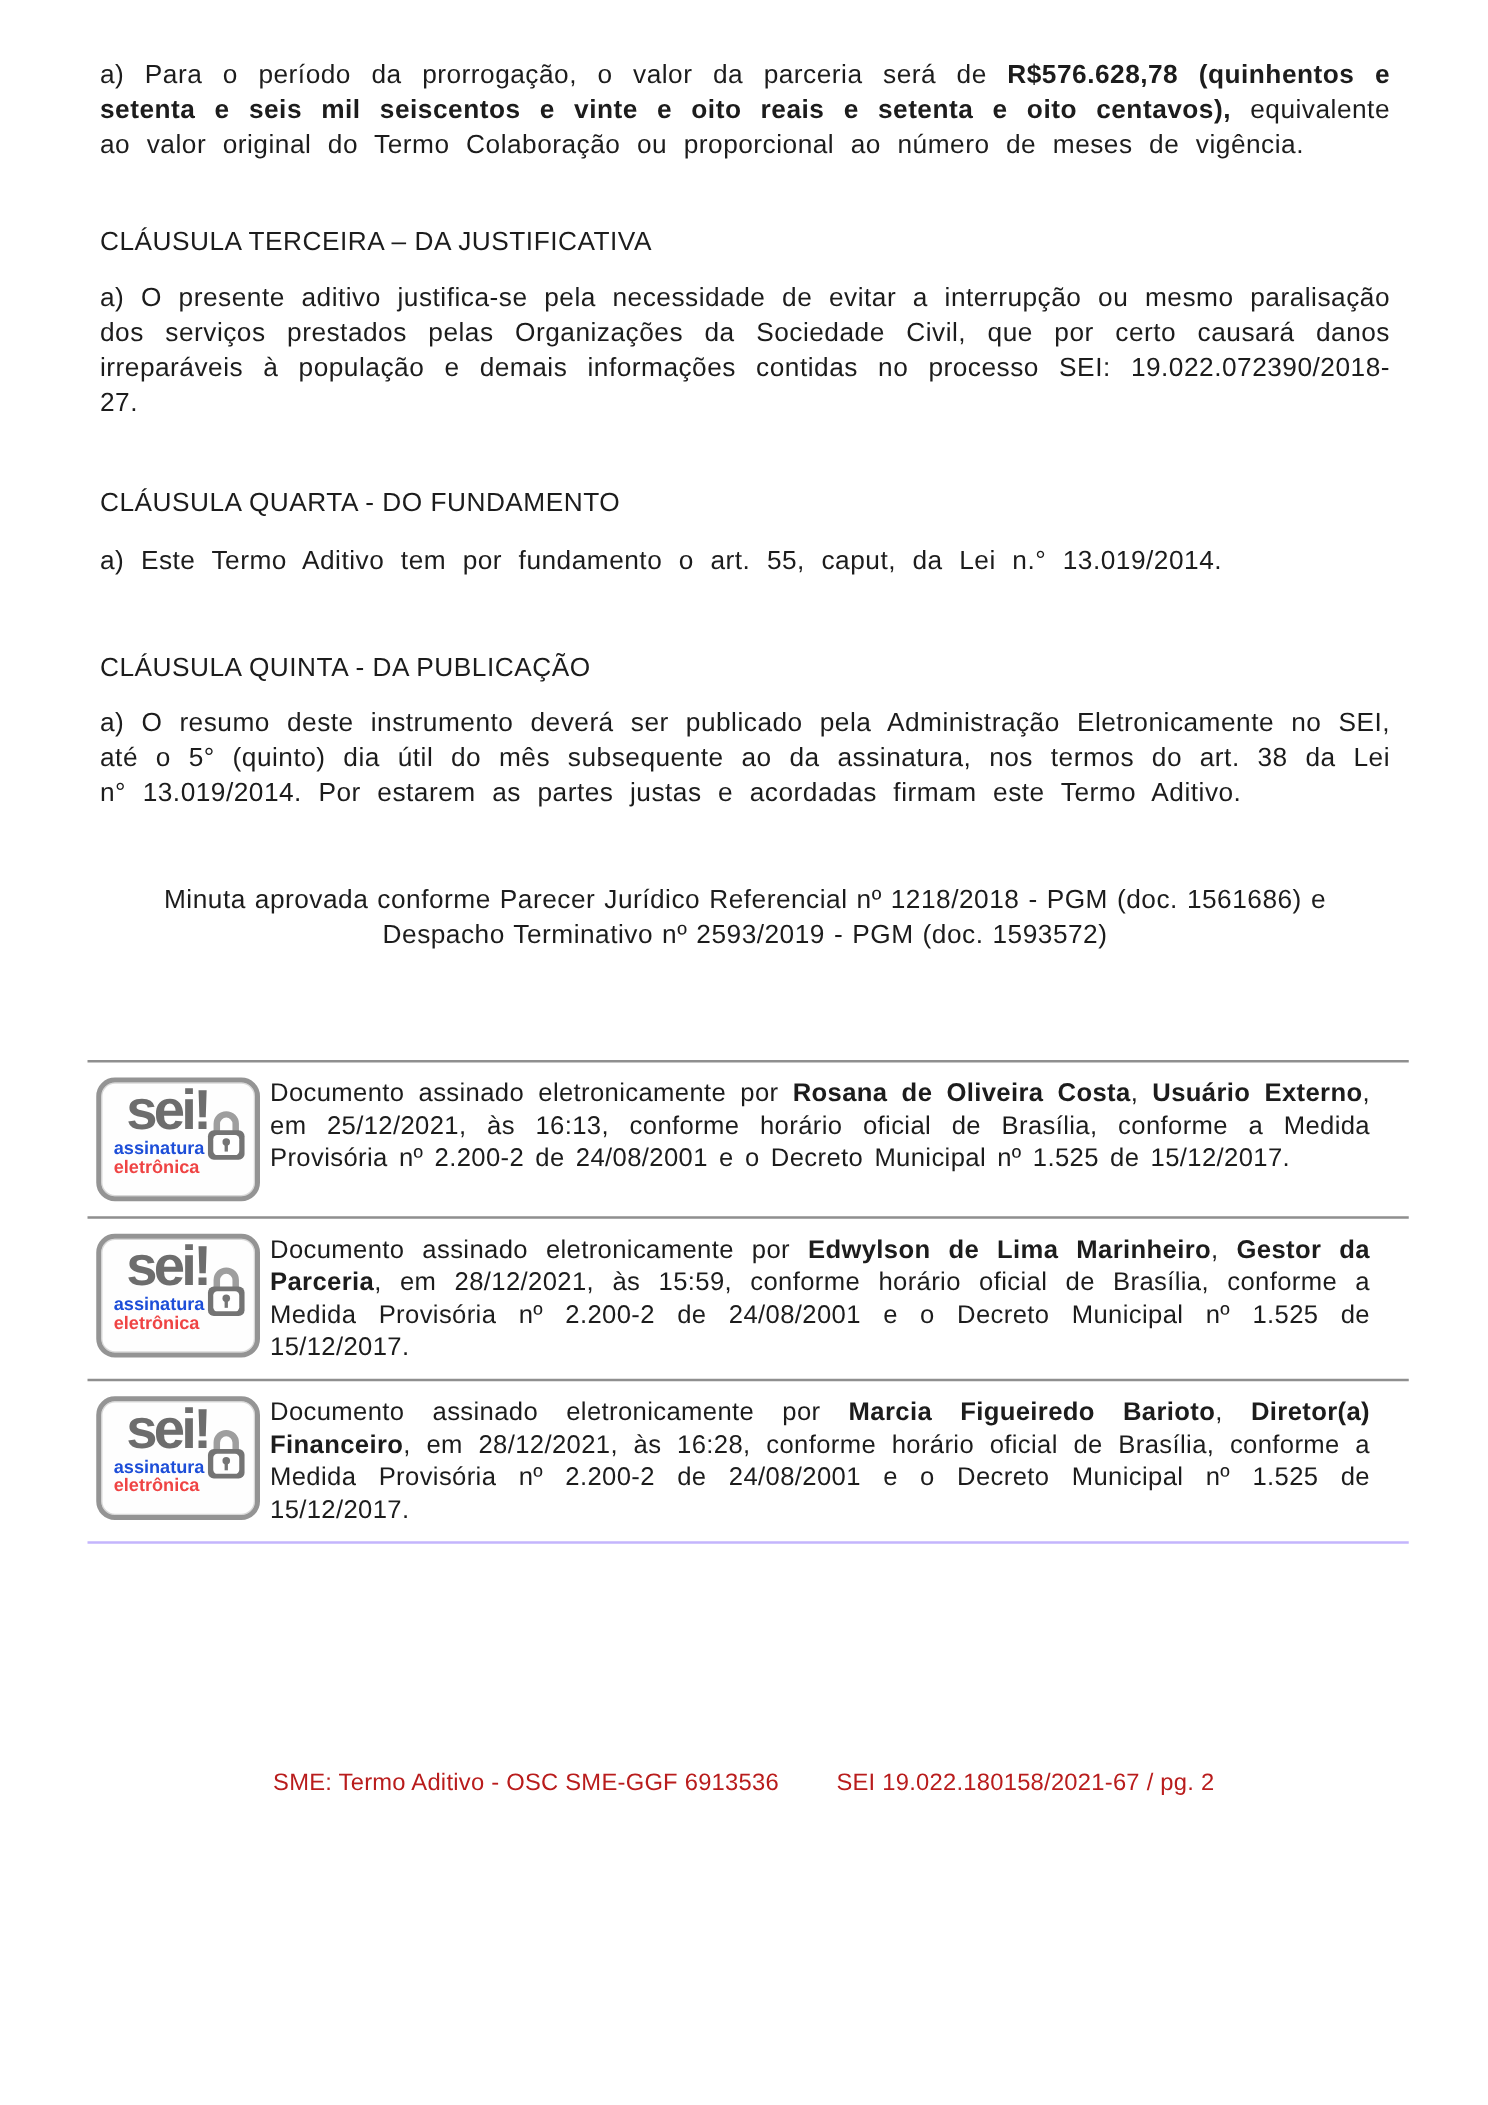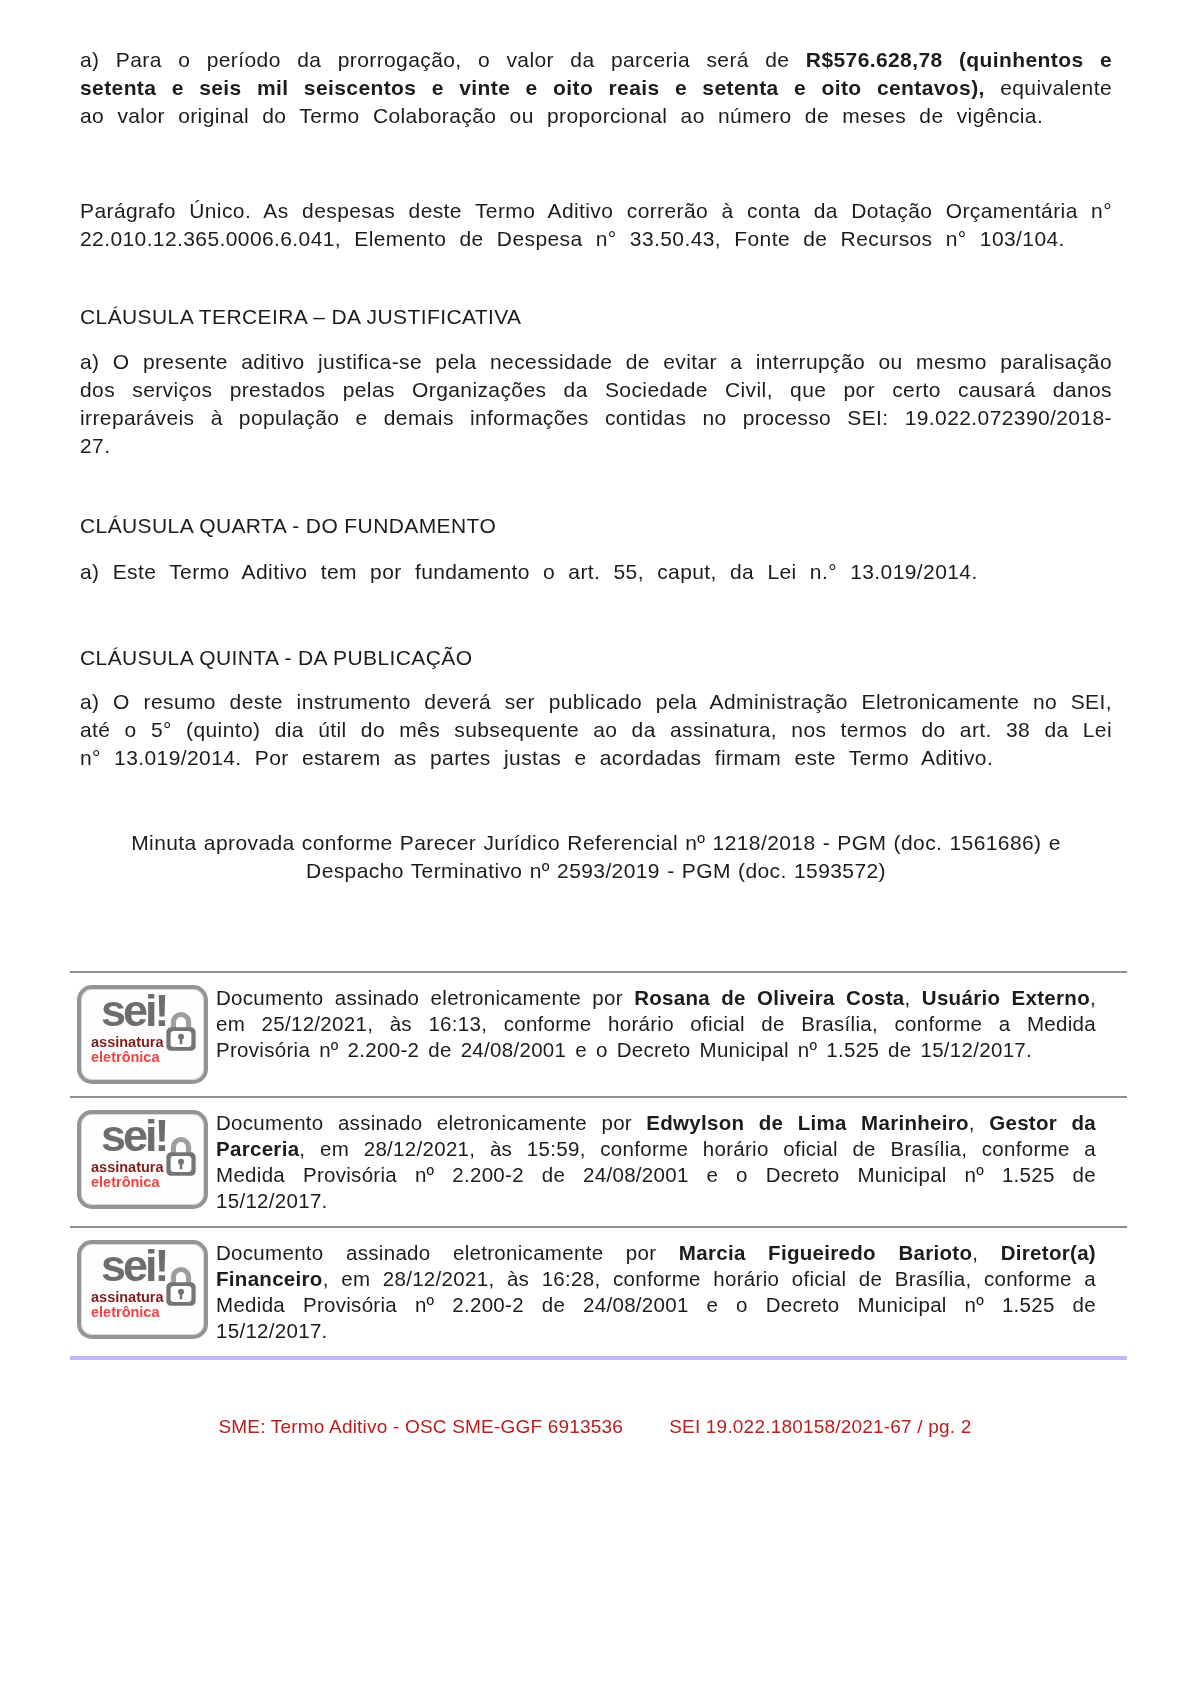--- a/index.html
+++ b/index.html
@@ -50,21 +50,21 @@
     word-spacing: 1px;
   }
   .minuta-line {
     margin-top: 57px;
     text-align: center;
     word-spacing: 1px;
   }
   
   .signatures {
     margin: 86px 63px 0 70px; 
-    border-bottom: 4px solid #c4b5fd;
+    border-bottom: 2px solid #c4b5fd;
   }
   .sig-block {
     border-top: 2px solid #8f8f8f;
     display: flex;
     align-items: flex-start;
     padding: 12px 10px 12px 7px;
     gap: 8px;
   }
   .sei-stamp {
     position: relative;
@@ -86,21 +86,21 @@
     letter-spacing: -3px;
     color: #6d6d6d;
   }
   .stamp-caption1 {
     position: absolute;
     left: 10px;
     top: 46px;
     font-size: 14.5px;
     line-height: 15px;
     font-weight: 700;
-    color: #7f1d1d;
+    color: #1d4ed8;
   }
   .stamp-caption2 {
     position: absolute;
     left: 10px;
     top: 61px;
     font-size: 14.5px;
     line-height: 15px;
     font-weight: 700;
     color: #ef4444;
   }
@@ -139,21 +139,20 @@
 </style>
 </head>
 <body>
 
 <div class="page">
 
   <main class="doc-body">
 
     <p class="para justify"><span>a) Para o período da prorrogação, o valor da parceria será de </span><strong>R$576.628,78 (quinhentos e setenta e seis mil seiscentos e vinte e oito reais e setenta e oito centavos),</strong><span> equivalente ao valor original do Termo Colaboração ou proporcional ao número de meses de vigência.</span></p>
 
-    <p class="para justify mt-unico">Parágrafo Único. As despesas deste Termo Aditivo correrão à conta da Dotação Orçamentária n° 22.010.12.365.0006.6.041, Elemento de Despesa n° 33.50.43, Fonte de Recursos n° 103/104.</p>
 
     <h2 class="clause-heading mt-terceira">CLÁUSULA TERCEIRA – DA JUSTIFICATIVA</h2>
 
     <p class="para justify mt-after-h3">a) O presente aditivo justifica-se pela necessidade de evitar a interrupção ou mesmo paralisação dos serviços prestados pelas Organizações da Sociedade Civil, que por certo causará danos irreparáveis à população e demais informações contidas no processo SEI: 19.022.072390/2018-27.</p>
 
     <h2 class="clause-heading mt-quarta">CLÁUSULA QUARTA - DO FUNDAMENTO</h2>
 
     <p class="para mt-after-h4">a) Este Termo Aditivo tem por fundamento o art. 55, caput, da Lei n.° 13.019/2014.</p>
 
     <h2 class="clause-heading mt-quinta">CLÁUSULA QUINTA - DA PUBLICAÇÃO</h2>

